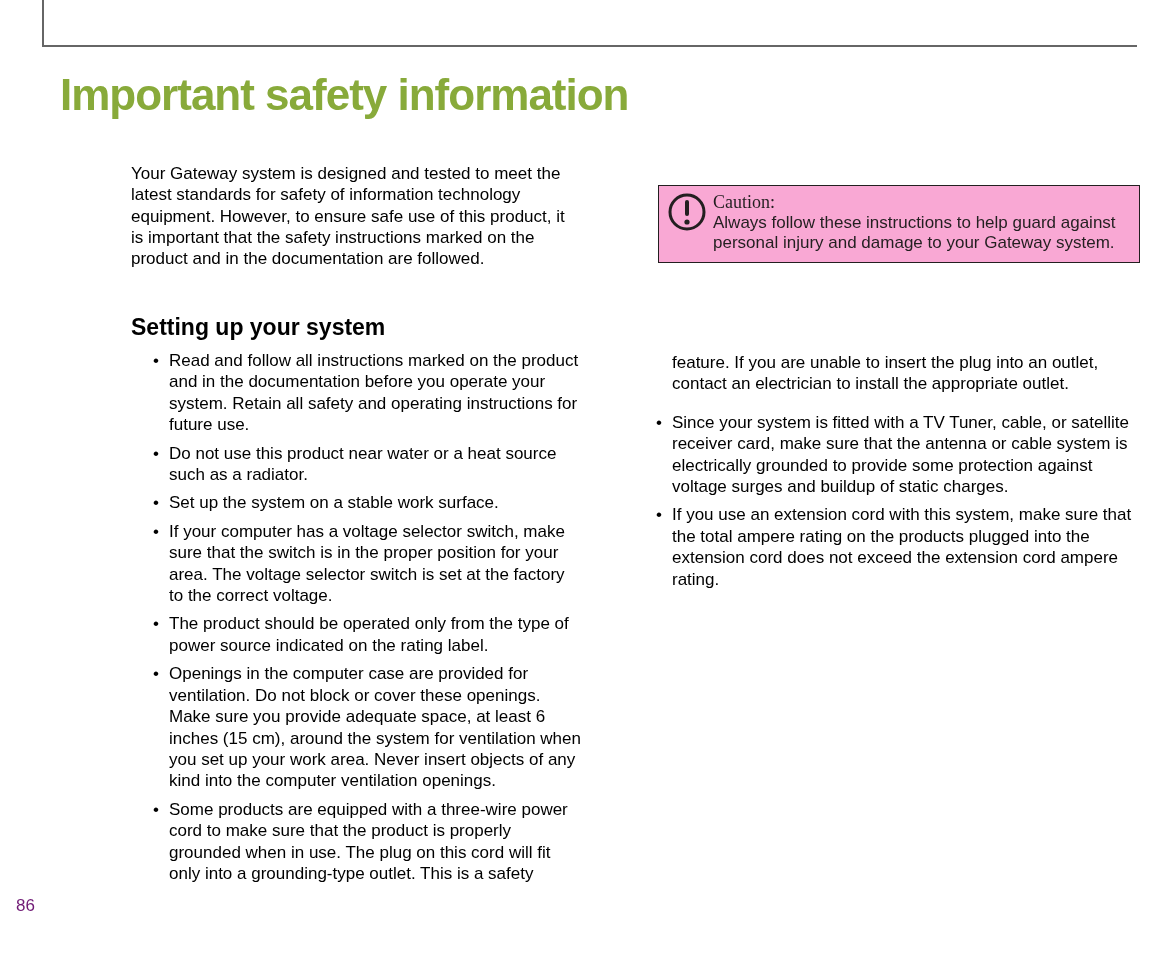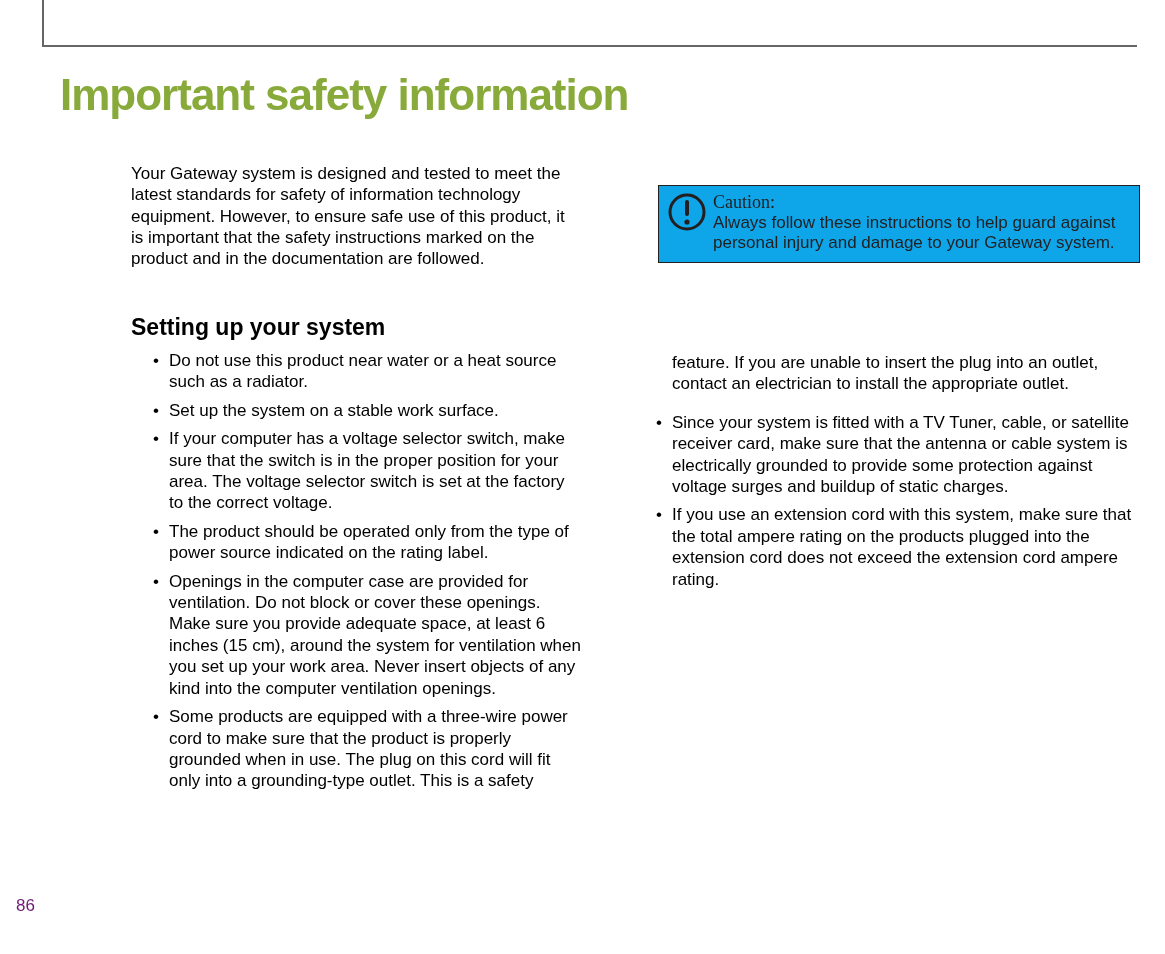--- a/index.html
+++ b/index.html
@@ -44,21 +44,21 @@
     width: 450px;
     font-size: 17px;
     line-height: 1.25;
   }
   .caution-box {
     position: absolute;
     left: 658px;
     top: 185px;
     width: 482px;
     border: 1.5px solid #231f20;
-    background: #0ea5e9;
+    background: #f9a8d4;
     display: flex;
     align-items: flex-start;
     padding: 6px 10px 8px 8px;
   }
   .caution-icon {
     width: 40px;
     height: 40px;
     flex: 0 0 40px;
     margin-right: 6px;
     position: relative;
@@ -148,20 +148,21 @@
     <div class="caution-text">
       <div class="caution-label">Caution:</div>
       <div class="caution-body">Always follow these instructions to help guard against personal injury and damage to your Gateway system.</div>
     </div>
   </div>
 
   <h2 class="section-heading">Setting up your system</h2>
 
   <div class="col-left">
     <ul class="bullets">
+      <li>Read and follow all instructions marked on the product and in the documentation before you operate your system. Retain all safety and operating instructions for future use.</li>
       <li>Do not use this product near water or a heat source such as a radiator.</li>
       <li>Set up the system on a stable work surface.</li>
       <li>If your computer has a voltage selector switch, make sure that the switch is in the proper position for your area. The voltage selector switch is set at the factory to the correct voltage.</li>
       <li>The product should be operated only from the type of power source indicated on the rating label.</li>
       <li>Openings in the computer case are provided for ventilation. Do not block or cover these openings. Make sure you provide adequate space, at least 6 inches (15 cm), around the system for ventilation when you set up your work area. Never insert objects of any kind into the computer ventilation openings.</li>
       <li>Some products are equipped with a three-wire power cord to make sure that the product is properly grounded when in use. The plug on this cord will fit only into a grounding-type outlet. This is a safety</li>
     </ul>
   </div>
 
   <div class="col-right">

